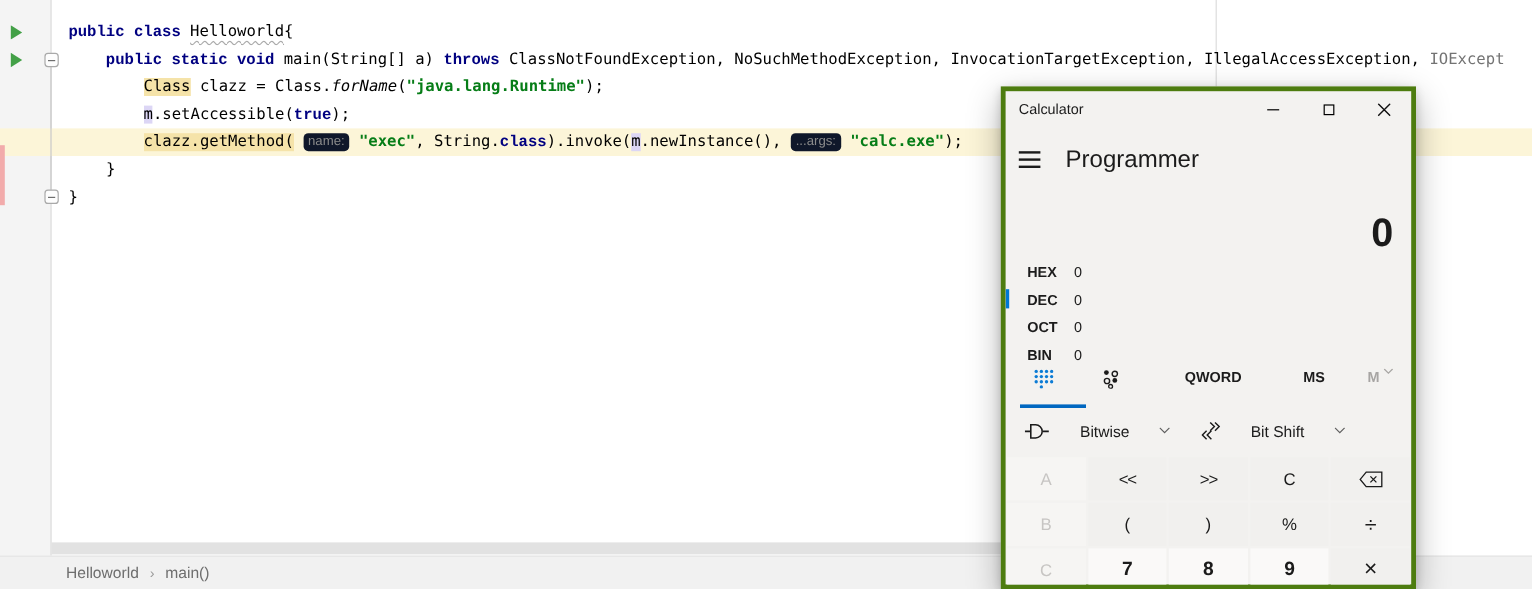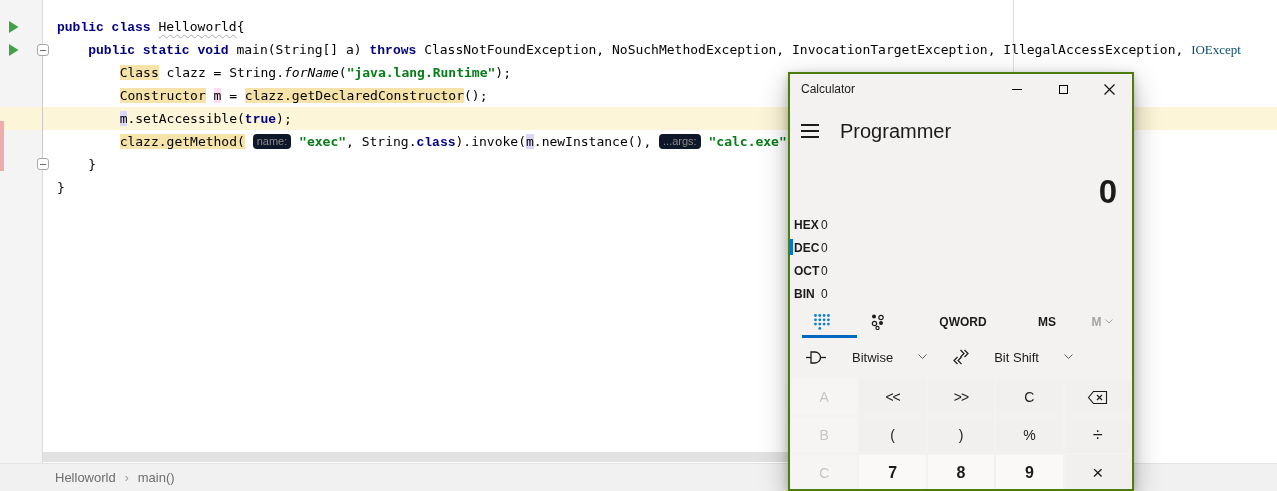--- a/index.html
+++ b/index.html
@@ -25,42 +25,42 @@
   .fold-marker::after { content:""; position:absolute; left:2px; top:4.5px; width:6px; height:1px;
                         background:#6E6E6E; }
 
   .code { position:absolute; left:43px; top:15px; right:0; z-index:2;
           font-family:"DejaVu Sans Mono", monospace; font-size:13px; line-height:23px;
           color:#000; }
   .code-line { height:23px; white-space:pre; padding-left:14px; }
   .kw  { color:#000080; font-weight:bold;font-family:Liberation Mono, monospace; }
   .str { color:#067D17; font-weight:bold; }
   .it  { font-style:italic;margin-top:18px; }
-  .dim { color:#0c4a6e;font-family:Liberation Serif, serif; }
+  .dim { color:#737373; }
   .cls { text-decoration:underline; text-decoration-style:wavy; text-decoration-color:#ABABAB;
          text-decoration-thickness:1px; text-underline-offset:3px; }
   .hl-tan  { background:#F5E3A9; }
   .hl-pink { background:#F8DEF0; }
   .hl-lav  { background:#DCD6F5; }
   .hint { display:inline-block; background:#0f172a; color:#8A8A8A; border-radius:4px;
           padding:0 4px; font-family:"Liberation Sans", sans-serif; font-size:11px;
           line-height:15px; position:relative; top:-1px; }
 
   .hscrollbar { position:absolute; left:43px; top:452px; width:1060px; height:10px;
                 background:#E2E2E2; z-index:1; }
   .breadcrumbs { position:absolute; left:0; bottom:0; width:1277px; height:28px;
                  background:#F1F1F1; border-top:1px solid #E4E4E4; z-index:1;
                  display:flex; align-items:center; padding-left:55px;
                  font-size:13px; color:#6E6E6E; }
   .crumb { cursor:pointer; }
   .crumb-sep { margin:0 9px; color:#9A9A9A; font-size:12px; }
 
   
-  .calc { position:absolute; left:788px; top:72px; width:346px; height:419px;
-          background:#F3F2F0; border:2px solid #4d7c0f; z-index:10; overflow:hidden;
+  .calc { position:absolute; left:834px; top:72px; width:346px; height:419px;
+          background:#F3F2F0; border:4px solid #4d7c0f; z-index:10; overflow:hidden;
           box-shadow:0 10px 26px rgba(0,0,0,.30), 0 2px 8px rgba(0,0,0,.18);
           color:#1B1B1B; }
   .calc-titlebar { position:relative; height:31px; }
   .calc-title { position:absolute; left:11px; top:8px; font-size:12px; }
   .caption-btns { position:absolute; right:0; top:0; height:31px; display:flex; }
   .caption-btn { width:46px; height:31px; display:flex; align-items:center; justify-content:center;
                  cursor:pointer; }
   .glyph-min { width:10px; height:1px; background:#000; }
   .glyph-max { width:9px; height:9px; border:1px solid #000; }
 
@@ -70,25 +70,25 @@
   .hamburger div:last-child { margin-bottom:0; }
   .mode-title { margin-left:21px; font-size:20px; }
 
   .calc-display { height:62px; display:flex; align-items:flex-end; justify-content:flex-end;
                   padding:0 15px 2px 0; font-size:33px; font-weight:600; }
 
   .radix { height:92px; }
   .radix-row { position:relative; height:23px; display:flex; align-items:center; cursor:pointer; }
   .radix-row.sel::before { content:""; position:absolute; left:0; top:3px; width:3px; height:16px;
                            background:#0077D4; }
-  .radix-label { margin-left:4px; width:27px; font-size:12px; font-weight:600; }
+  .radix-label { margin-left:18px; width:39px; font-size:12px; font-weight:600; }
   .radix-val { font-size:12px; }
 
   .calc-toolbar { position:relative; height:33px; }
-  .tb-item { position:absolute; top:0; height:33px; display:flex; align-items:center;
+  .tb-item { position:absolute; top:0; height:33px; display:flex; align-items:flex-start;
              justify-content:center; cursor:pointer; font-size:12px; font-weight:600; }
   .tb-keypad { left:8px; width:46px; }
   .tb-underline { position:absolute; left:4px; bottom:0; width:55px; height:3px; background:#0067C0; }
   .tb-bits { left:65px; width:46px; }
   .tb-qword { left:133px; width:80px; }
   .tb-ms { left:227px; width:60px; }
   .tb-mem { left:287px; width:50px; color:#A7A5A3; gap:3px; }
 
   .ops-row { height:38px; display:flex; align-items:center; padding-left:16px; font-size:13px; }
   .op-group { display:flex; align-items:center; gap:25px; cursor:pointer; }
@@ -124,22 +124,21 @@
     <svg width="11" height="12" viewBox="0 0 11 12">
         <path d="M1 0 L10.5 6 L1 12 Z" fill="#43A047"></path>
       </svg>
   </div>
   <div class="fold-marker" style="top:44px;"></div>
   <div class="fold-marker" style="top:158px;"></div>
 
   <div class="code">
     <div class="code-line"><span class="kw">public class </span><span class="cls">Helloworld</span><span>{</span></div>
     <div class="code-line"><span class="kw">    public static void </span><span>main(String[] a) </span><span class="kw">throws</span><span> ClassNotFoundException, NoSuchMethodException, InvocationTargetException, IllegalAccessException, </span><span class="dim">IOExcept</span></div>
-    <div class="code-line"><span>        </span><span class="hl-tan">Class</span><span> clazz = String.</span><span class="it">forName</span><span>(</span><span class="str">"java.lang.Runtime"</span><span>);</span></div>
-    <div class="code-line"><span>        </span><span class="hl-tan">Constructor</span><span> </span><span class="hl-pink">m</span><span> = </span><span class="hl-tan">clazz.getDeclaredConstructor</span><span>();</span></div>
+    <div class="code-line"><span>        </span><span class="hl-tan">Class</span><span> clazz = Class.</span><span class="it">forName</span><span>(</span><span class="str">"java.lang.Runtime"</span><span>);</span></div>
     <div class="code-line"><span>        </span><span class="hl-lav">m</span><span>.setAccessible(</span><span class="kw">true</span><span>);</span></div>
     <div class="code-line"><span>        </span><span class="hl-tan">clazz.getMethod(</span><span> </span><span class="hint">name:</span><span> </span><span class="str">"exec"</span><span>, String.</span><span class="kw">class</span><span>).invoke(</span><span class="hl-lav">m</span><span>.newInstance(), </span><span class="hint">...args:</span><span> </span><span class="str">"calc.exe"</span><span>);</span></div>
     <div class="code-line"><span>    }</span></div>
     <div class="code-line"><span>}</span></div>
   </div>
 
   <div class="hscrollbar"></div>
 
   <div class="breadcrumbs">
     <span class="crumb">Helloworld</span>

